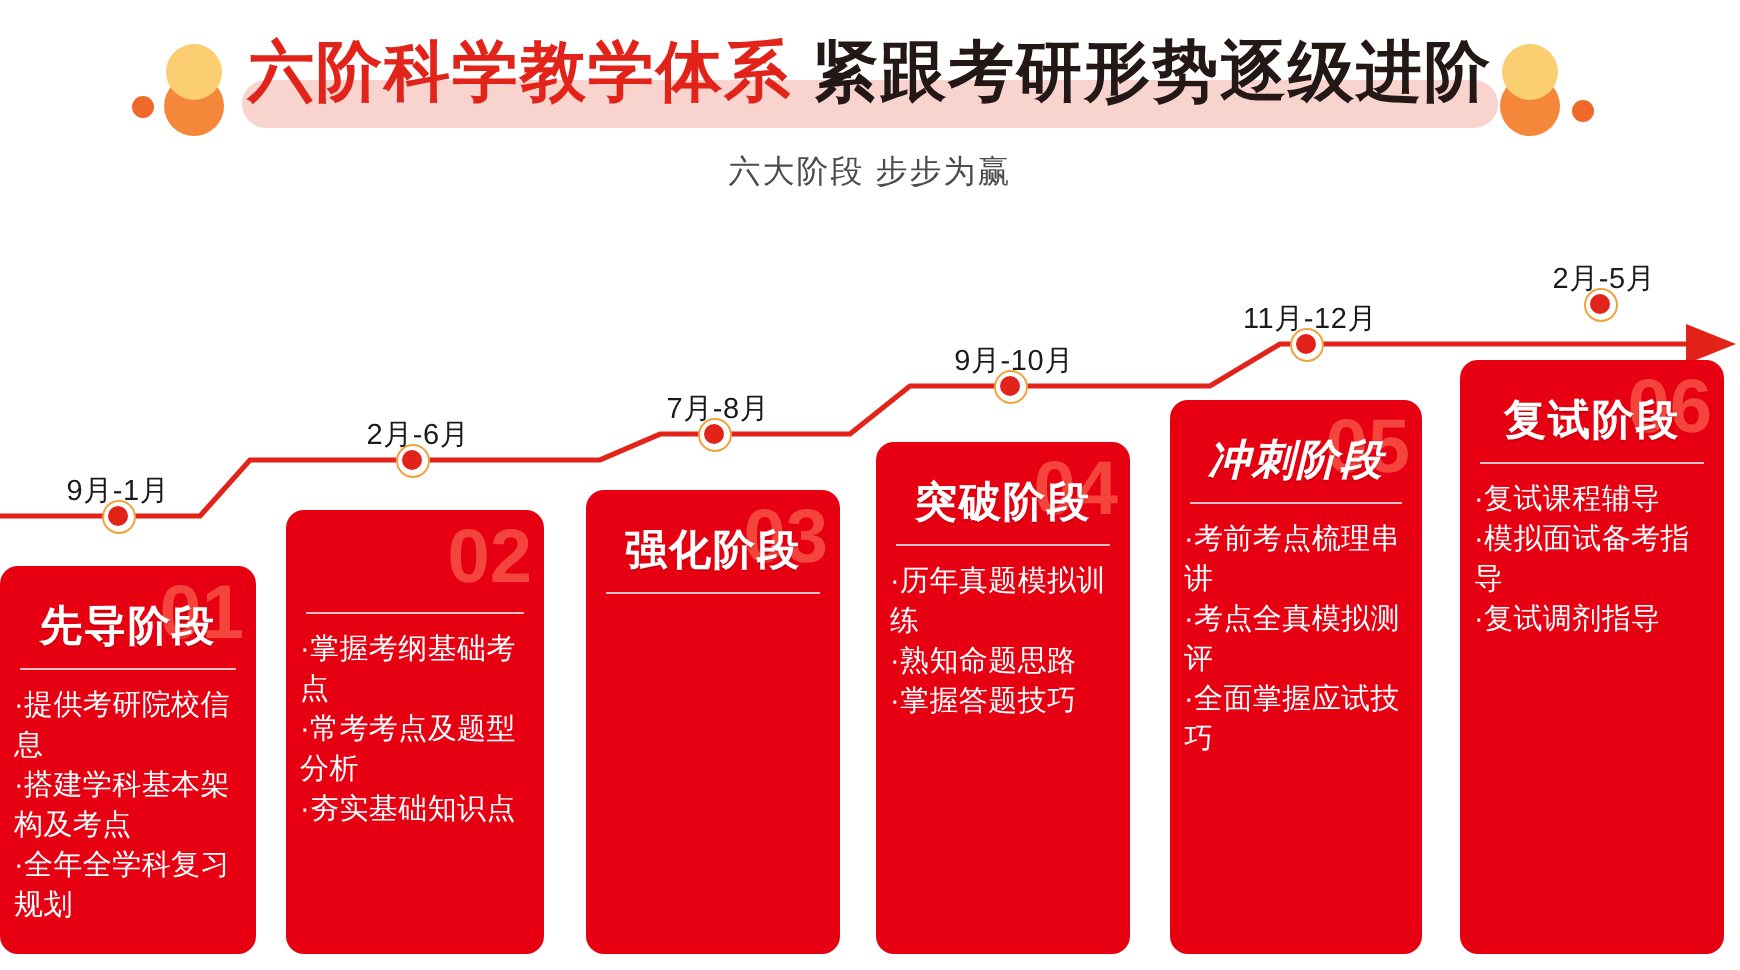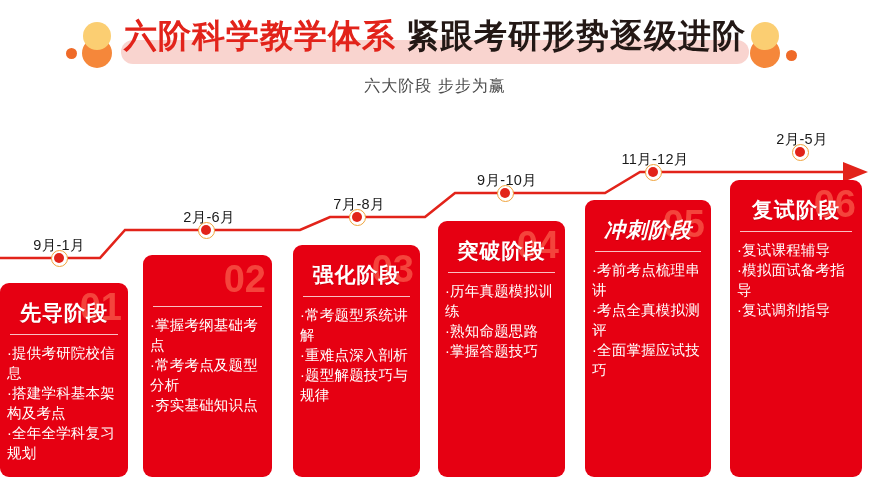--- a/index.html
+++ b/index.html
@@ -171,25 +171,20 @@
       <span class="li">·常考考点及题型分析</span>
       <span class="li">·夯实基础知识点</span>
     </div>
   </div>
 
   <div class="card" style="left:293px;top:245px;width:127px;height:232px;">
     <span class="notch"></span>
     <span class="wm" style="top:5px;right:6px;">03</span>
     <div class="c-title" style="top:16px;">强化阶段</div>
     <div class="c-rule" style="left:10px;top:51px;width:107px;"></div>
-    <div class="c-body" style="left:7px;top:60px;width:116px;">
-      <span class="li">·常考题型系统讲解</span>
-      <span class="li">·重难点深入剖析</span>
-      <span class="li">·题型解题技巧与规律</span>
-    </div>
   </div>
 
   <div class="card" style="left:438px;top:221px;width:127px;height:256px;">
     <span class="notch"></span>
     <span class="wm" style="top:5px;right:6px;">04</span>
     <div class="c-title" style="top:16px;">突破阶段</div>
     <div class="c-rule" style="left:10px;top:51px;width:107px;"></div>
     <div class="c-body" style="left:7px;top:60px;width:116px;">
       <span class="li">·历年真题模拟训练</span>
       <span class="li">·熟知命题思路</span>

